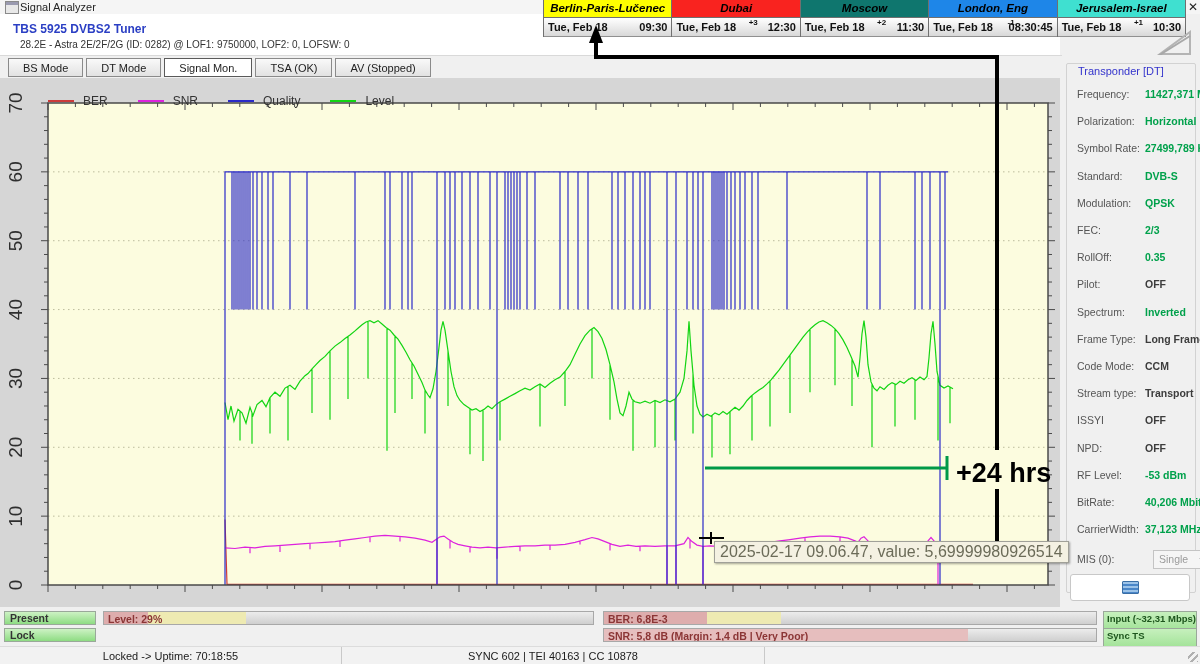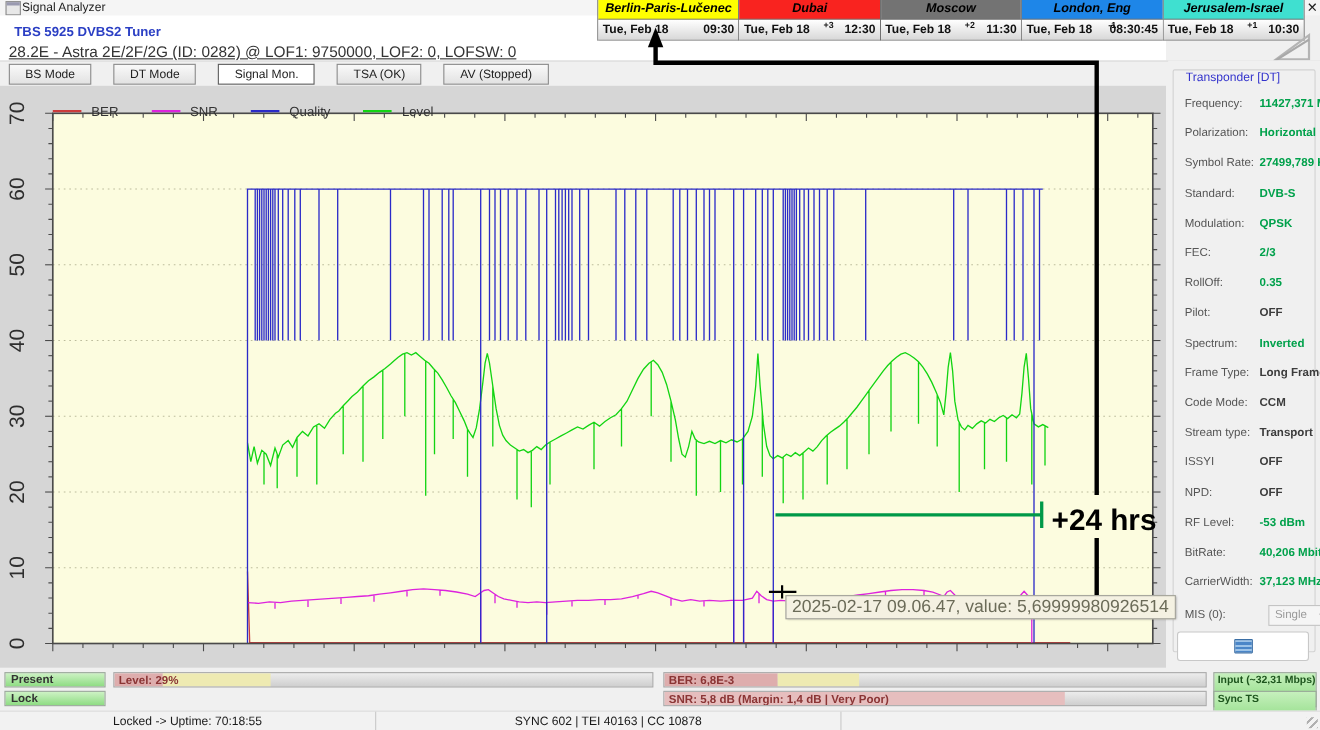--- a/index.html
+++ b/index.html
@@ -9,41 +9,41 @@
 
   
   #titlebar{left:0;top:0;width:1200px;height:14px;background:#f5f5f5;}
   #titlebar .txt{position:absolute;left:20px;top:1px;font-size:11px;color:#222;}
   #app-icon{position:absolute;left:5px;top:1px;width:12px;height:11px;border:1px solid #8a8a8a;background:#e8e8e8;}
   #app-icon:before{content:"";position:absolute;left:0;top:0;width:12px;height:3px;background:#9a9ab0;}
 
   
   #tuner-area{left:0;top:14px;width:1060px;height:41px;background:#ffffff;}
   #tuner-title{position:absolute;left:13px;top:8px;font-size:12px;font-weight:bold;color:#2b3fc4;}
-  #tuner-sub{position:absolute;left:8px;top:25px;font-size:14px;color:#333;text-decoration:underline;}
+  #tuner-sub{position:absolute;left:20px;top:25px;font-size:10px;color:#333;}
 
   
   #clocks{left:543px;top:0;width:643px;height:37px;display:flex;}
   .clock{flex:1 1 0;border-left:1px solid #707070;display:flex;flex-direction:column;}
   .clock:last-child{border-right:1px solid #707070;}
   .clock-head{height:17px;border-bottom:1px solid #707070;font-size:11.5px;font-weight:bold;
               font-style:italic;color:#000;text-align:center;line-height:17px;white-space:nowrap;overflow:hidden;}
   .clock-body{height:19px;background:linear-gradient(#ffffff,#d8d8d8);position:relative;
               font-size:11px;font-weight:bold;color:#111;border-bottom:1px solid #909090;}
   .clock-date{position:absolute;left:4px;top:3px;white-space:nowrap;}
   .clock-off{position:absolute;right:42px;top:0;font-size:8px;}
   .clock-time{position:absolute;right:4px;top:3px;}
   #clocks-close{left:1188px;top:1px;font-size:12px;color:#222;line-height:12px;cursor:default;}
 
   
   #mute-icon{left:1156px;top:28px;}
 
   
   #tabstrip{left:0;top:55px;width:1200px;height:23px;background:#f0f0f0;border-top:1px solid #d9d9d9;}
-  #tabs{position:absolute;left:8px;top:2px;display:flex;gap:20px;}
+  #tabs{position:absolute;left:8px;top:2px;display:flex;gap:3px;}
   .tab{height:17px;padding:0 14px;font-size:11px;color:#222;background:linear-gradient(#f9f9f9,#e2e2e2);
        border:1px solid #8a8a8a;display:flex;align-items:center;justify-content:center;white-space:nowrap;}
   .tab.active{background:#ffffff;border-color:#5a5a5a;font-weight:normal;}
 
   
   #chart-panel{left:0;top:78px;width:1060px;height:529px;background:#d6d6d6;}
   #legend{position:absolute;left:48px;top:5px;display:flex;gap:30px;align-items:center;margin-top:11px;}
   .leg-item{display:flex;align-items:center;gap:9px;font-size:12px;color:#333;}
   .leg-swatch{width:26px;height:2px;}
 
@@ -116,21 +116,21 @@
     </div>
     <div class="clock">
       <div class="clock-head" style="background: rgb(249, 35, 31);">Dubai</div>
       <div class="clock-body">
         <span class="clock-date">Tue, Feb 18</span>
         <span class="clock-off">+3</span>
         <span class="clock-time">12:30</span>
       </div>
     </div>
     <div class="clock">
-      <div class="clock-head" style="background: #737373;">Moscow</div>
+      <div class="clock-head" style="background: #0f766e;">Moscow</div>
       <div class="clock-body">
         <span class="clock-date">Tue, Feb 18</span>
         <span class="clock-off">+2</span>
         <span class="clock-time">11:30</span>
       </div>
     </div>
     <div class="clock">
       <div class="clock-head" style="background: rgb(30, 134, 232);">London, Eng</div>
       <div class="clock-body">
         <span class="clock-date">Tue, Feb 18</span>

